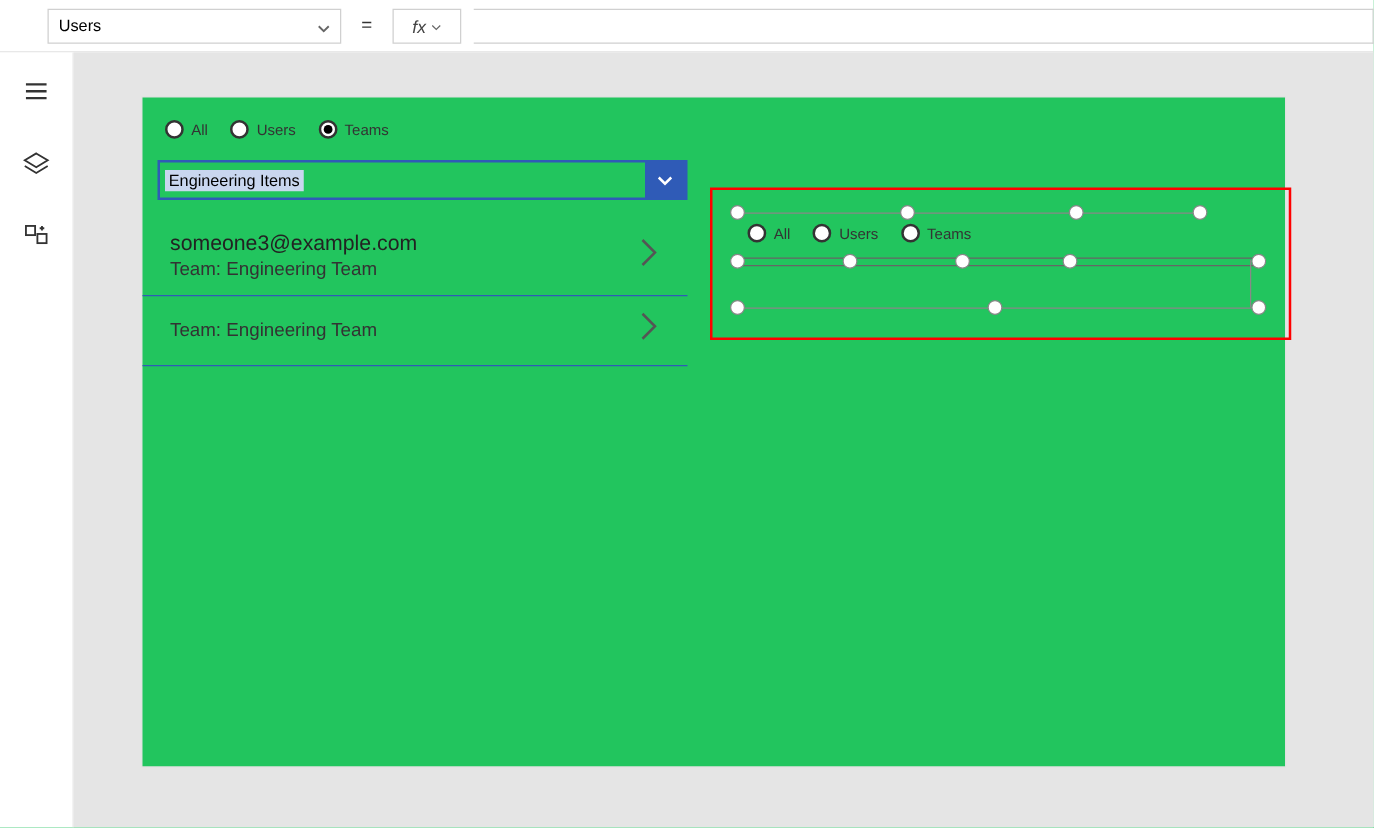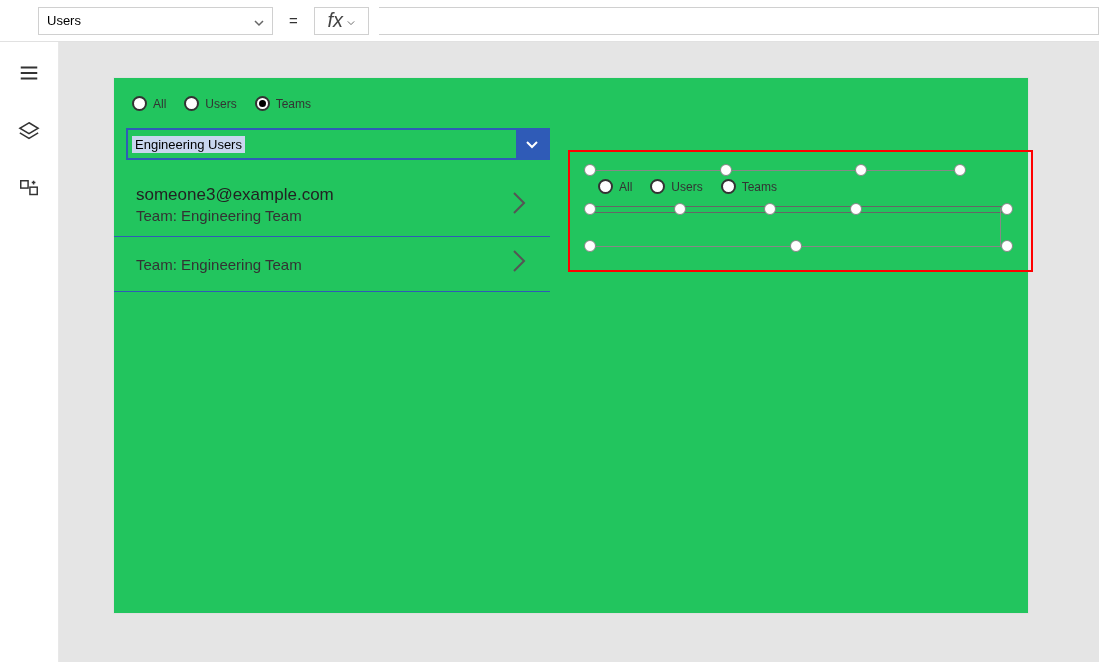--- a/index.html
+++ b/index.html
@@ -1,21 +1,21 @@
 <!DOCTYPE html>
 <html><head>
   <meta charset="utf-8">
   <style>
     * { margin:0; padding:0; box-sizing:border-box; }
     body { font-family: "Segoe UI", Arial, sans-serif; background:#fff; overflow:hidden; width:1099px; height:662px; }
     .top-bar { height:42px; border-bottom:1px solid #e1e1e1; display:flex; align-items:center; padding-left:38px; gap:10px;}
     .prop-select { width:235px; height:28px; border:1px solid #d0d0d0; display:flex; align-items:center; justify-content:space-between; padding:0 8px; font-size:13px; cursor:pointer;}
     .prop-select .chev { width:10px; height:10px; }
     .equals { font-size:15px; color:#333; padding:0 6px;}
-    .fx-box { width:55px; height:28px; border:1px solid #d0d0d0; display:flex; align-items:center; justify-content:center; gap:4px; font-style:italic; font-size:20px; color:#444; cursor:pointer;}
+    .fx-box { width:55px; height:28px; border:1px solid #d0d0d0; display:flex; align-items:center; justify-content:center; gap:4px; font-style:italic; font-size:14px; color:#444; cursor:pointer;}
     .fx-box .mini-chev svg{width:8px;height:8px;}
     .formula-text { flex:1; height:28px; border:1px solid #d0d0d0; border-left:none; }
 
     .main { display:flex; height:calc(100% - 42px); }
     .left-rail { width:59px; border-right:1px solid #e8e8e8; background:#fff; display:flex; flex-direction:column; align-items:center; padding-top:20px; gap:36px;}
     .rail-icon { width:22px; height:22px; cursor:pointer; }
 
     .canvas-area { flex:1; background:#e5e5e5; position:relative; }
     .canvas { position:absolute; left:55px; top:36px; width:914px; height:535px; background:#22c55e; box-shadow:0 0 0 1px rgba(0,0,0,0.02);}
 
@@ -96,21 +96,21 @@
             <span class="radio"></span>
             <span>Users</span>
           </div>
         <div class="radio-item">
             <span class="radio sel"></span>
             <span>Teams</span>
           </div>
       </div>
 
       <div class="dropdown">
-        <span class="val">Engineering Users</span>
+        <span class="val">Engineering Items</span>
         <span class="dd-btn">
           <svg viewBox="0 0 14 14">
               <path d="M2 5 L7 10 L12 5" stroke="#fff" stroke-width="2" fill="none"></path>
             </svg>
         </span>
       </div>
 
       <div class="list">
         <div class="list-item">
           <div class="txt">

